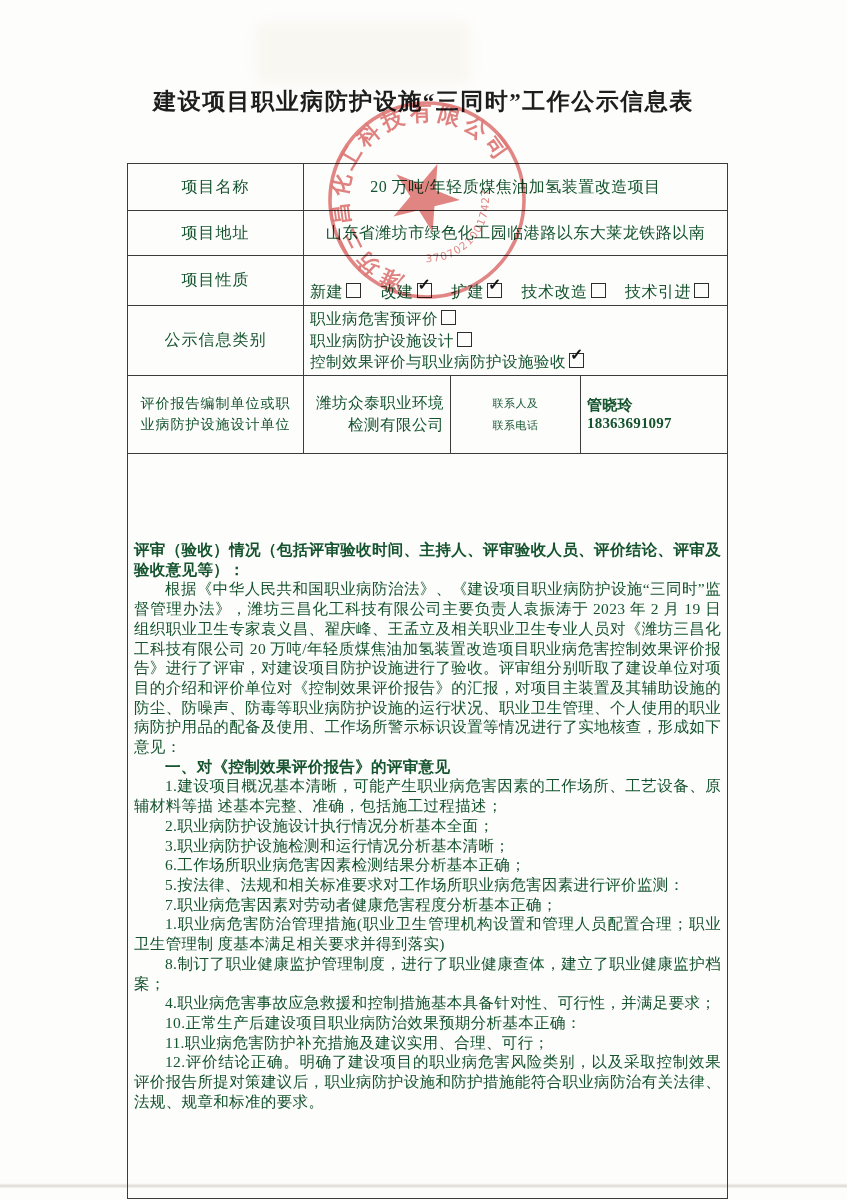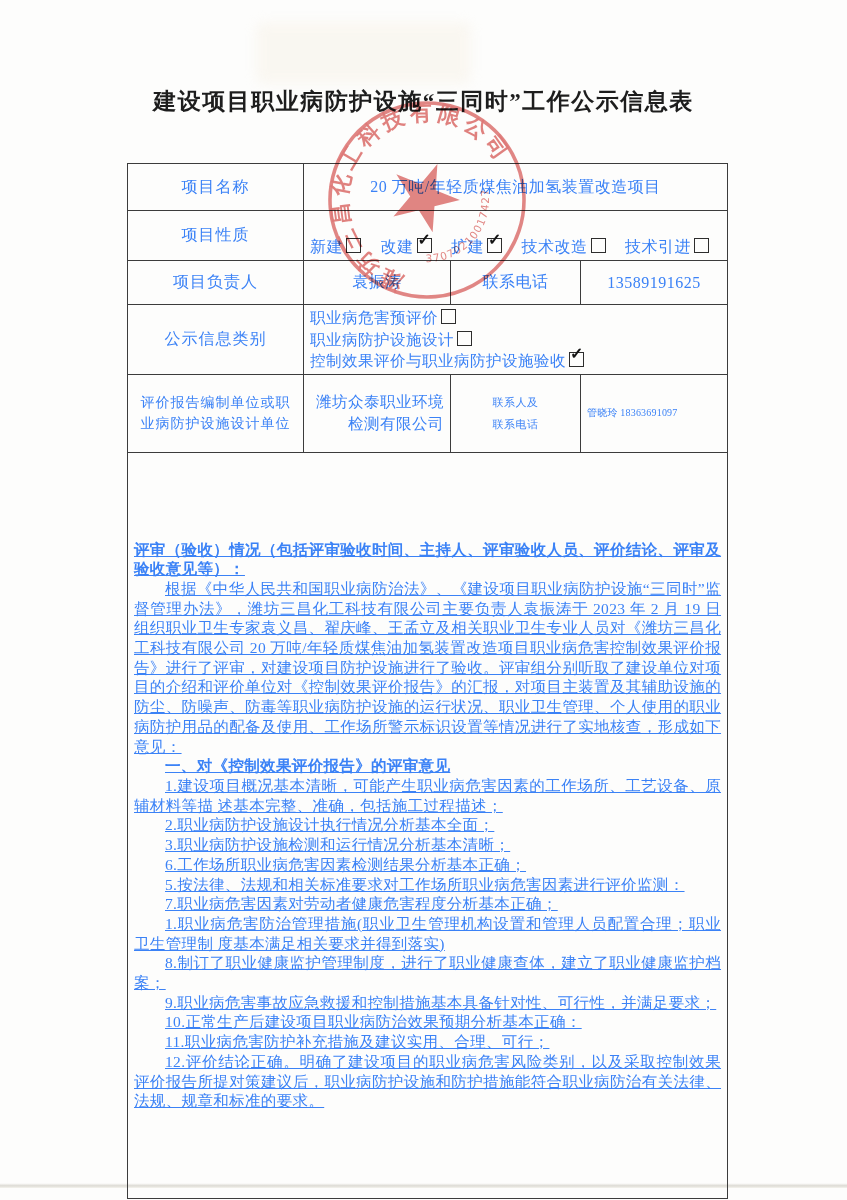--- a/index.html
+++ b/index.html
@@ -21,21 +21,21 @@
   }
   .doc-title{
     position:absolute;left:0;top:86px;width:847px;
     text-align:center;font-size:23px;font-weight:700;letter-spacing:1.5px;
     color:#1d1d1d;
   }
   table.form{
     position:absolute;left:127px;top:163px;
     width:600px;height:1036px;
     border-collapse:collapse;table-layout:fixed;
-    font-size:16px;letter-spacing:.5px;color:#3b82f6;
+    font-size:16px;letter-spacing:.5px;color:#14532d;
   }
   table.form td{
     border:1.5px solid #3c3c3c;
     padding:2px 6px;vertical-align:middle;
     overflow:hidden;
   }
   td.lbl{text-align:center;letter-spacing:1px;}
   td.ctr{text-align:center;}
   td.optrow{padding-left:26px;}
   .optline{white-space:nowrap;}
@@ -46,26 +46,25 @@
     position:relative;
   }
   .cbx.on::after{
     content:"✓";position:absolute;left:0px;top:-7px;
     font-size:16px;font-weight:700;color:#141414;line-height:1;
   }
   td.catcell{padding-left:9px;line-height:21.5px;font-size:15.5px;margin-top:47px;}
   td.unitlbl{font-size:14px;line-height:21px;padding:2px 4px;}
   td.unitval{text-align:right;font-size:15.5px;line-height:22px;padding:2px 8px;}
   td.contactlbl{text-align:center;font-size:11px;line-height:22px;}
-  td.contactval{font-size:10px;letter-spacing:.2px;padding-left:7px;}
+  td.contactval{font-size:15px;letter-spacing:.2px;padding-left:7px;font-weight:bold;}
   td.review{
     vertical-align:top;padding:5px 7px 4px 8px;
     font-size:15.5px;line-height:19.7px;letter-spacing:.35px;
     text-align:justify;
-    text-decoration:underline;
   }
   td.review p{margin:0;text-indent:2em;}
   td.review p.noindent{text-indent:0;}
   td.review p.b{font-weight:700;}
   
   .seal{
     position:absolute;left:297px;top:70px;width:260px;height:260px;
     pointer-events:none;mix-blend-mode:multiply;opacity:.82;
     z-index:5;
   }
@@ -87,40 +86,38 @@
         <col style="width:130px">
         <col style="width:147px">
       </colgroup>
 
     <tbody>
         <tr style="height:47px">
       <td class="lbl">项目名称</td>
       <td class="ctr" colspan="3">20 万吨/年轻质煤焦油加氢装置改造项目</td>
     </tr>
 
+    <tr style="height:45px">
+      <td class="lbl">项目地址</td>
+      <td class="ctr" colspan="3">山东省潍坊市绿色化工园临港路以东大莱龙铁路以南</td>
+    </tr>
 
     <tr style="height:42px">
       <td class="lbl">项目性质</td>
       <td class="optrow" colspan="3">
         <span class="optline">
           <span class="opt"><span>新建</span><span class="cbx"></span></span>
           <span class="opt"><span>改建</span><span class="cbx on"></span></span>
           <span class="opt"><span>扩建</span><span class="cbx on"></span></span>
           <span class="opt"><span>技术改造</span><span class="cbx"></span></span>
           <span class="opt"><span>技术引进</span><span class="cbx"></span></span>
         </span>
       </td>
     </tr>
 
-    <tr style="height:44px">
-      <td class="lbl">项目负责人</td>
-      <td class="ctr">袁振涛</td>
-      <td class="ctr">联系电话</td>
-      <td class="ctr">13589191625</td>
-    </tr>
 
     <tr style="height:67px">
       <td class="lbl">公示信息类别</td>
       <td class="catcell" colspan="3">
         <div><span>职业病危害预评价</span><span class="cbx"></span></div>
         <div><span>职业病防护设施设计</span><span class="cbx"></span></div>
         <div><span>控制效果评价与职业病防护设施验收</span><span class="cbx on"></span></div>
       </td>
     </tr>
 
@@ -140,21 +137,21 @@
         <p>根据《中华人民共和国职业病防治法》、《建设项目职业病防护设施“三同时”监督管理办法》，潍坊三昌化工科技有限公司主要负责人袁振涛于 2023 年 2 月 19 日组织职业卫生专家袁义昌、翟庆峰、王孟立及相关职业卫生专业人员对《潍坊三昌化工科技有限公司 20 万吨/年轻质煤焦油加氢装置改造项目职业病危害控制效果评价报告》进行了评审，对建设项目防护设施进行了验收。评审组分别听取了建设单位对项目的介绍和评价单位对《控制效果评价报告》的汇报，对项目主装置及其辅助设施的防尘、防噪声、防毒等职业病防护设施的运行状况、职业卫生管理、个人使用的职业病防护用品的配备及使用、工作场所警示标识设置等情况进行了实地核查，形成如下意见：</p>
         <p class="b">一、对《控制效果评价报告》的评审意见</p>
         <p>1.建设项目概况基本清晰，可能产生职业病危害因素的工作场所、工艺设备、原辅材料等描 述基本完整、准确，包括施工过程描述；</p>
         <p>2.职业病防护设施设计执行情况分析基本全面；</p>
         <p>3.职业病防护设施检测和运行情况分析基本清晰；</p>
         <p>6.工作场所职业病危害因素检测结果分析基本正确；</p>
         <p>5.按法律、法规和相关标准要求对工作场所职业病危害因素进行评价监测：</p>
         <p>7.职业病危害因素对劳动者健康危害程度分析基本正确；</p>
         <p>1.职业病危害防治管理措施(职业卫生管理机构设置和管理人员配置合理；职业卫生管理制 度基本满足相关要求并得到落实)</p>
         <p>8.制订了职业健康监护管理制度，进行了职业健康查体，建立了职业健康监护档案；</p>
-        <p>9.职业病危害事故应急救援和控制措施基本具备针对性、可行性，并满足要求；</p>
+        <p>4.职业病危害事故应急救援和控制措施基本具备针对性、可行性，并满足要求；</p>
         <p>10.正常生产后建设项目职业病防治效果预期分析基本正确：</p>
         <p>11.职业病危害防护补充措施及建议实用、合理、可行；</p>
         <p>12.评价结论正确。明确了建设项目的职业病危害风险类别，以及采取控制效果评价报告所提对策建议后，职业病防护设施和防护措施能符合职业病防治有关法律、法规、规章和标准的要求。</p>
       </td>
     </tr>
   </tbody>
     </table>
 
   <svg class="seal" viewBox="0 0 260 260" width="260" height="260" aria-hidden="true">
     <defs>

